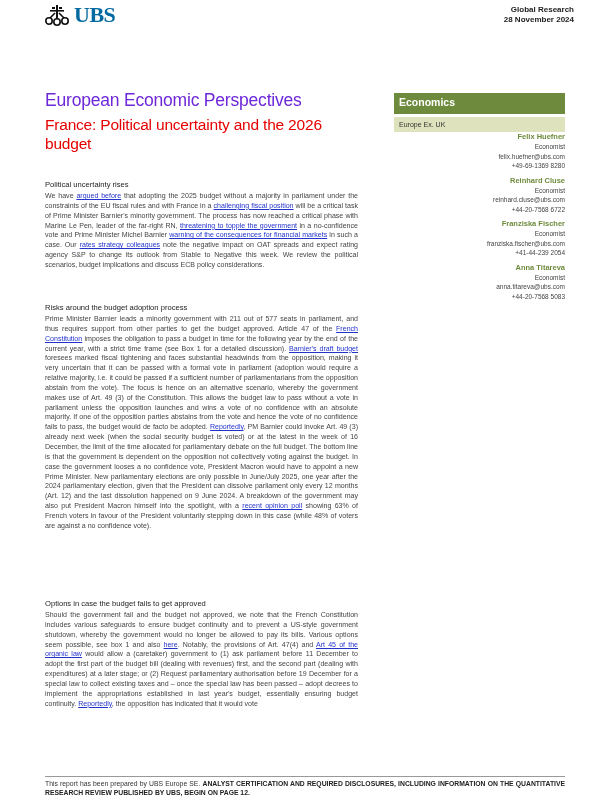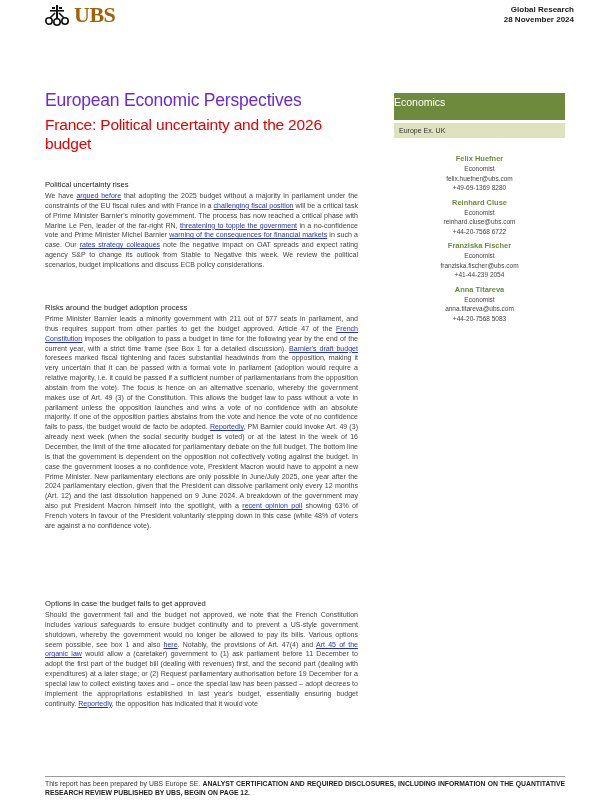--- a/index.html
+++ b/index.html
@@ -1,28 +1,28 @@
 <!DOCTYPE html>
 <html><head>
 <meta charset="utf-8">
 <style>
   html, body { margin: 0; padding: 0; background: #fff; }
   body { width: 600px; height: 800px; position: relative; overflow: hidden; font-family: "Liberation Sans", "DejaVu Sans", sans-serif; color: #333; }
   .logo { position: absolute; left: 44px; top: 4px; height: 22px; display: flex; align-items: center; }
   .logo svg { width: 26px; height: 22px; }
-  .logo-text { font-family: "Liberation Serif", "DejaVu Serif", serif; font-weight: bold; color: #a16207; font-size: 22px; margin-left: 4px; letter-spacing: -0.5px; line-height: 22px; }
+  .logo-text { font-family: "Liberation Serif", "DejaVu Serif", serif; font-weight: bold; color: #0369a1; font-size: 22px; margin-left: 4px; letter-spacing: -0.5px; line-height: 22px; }
   .header-right { position: absolute; right: 26px; top: 5px; text-align: right; font-size: 8px; font-weight: bold; color: #222; line-height: 10px; }
 
   .main-title { position: absolute; left: 45px; top: 90px; font-size: 17.5px; color: #6d28d9; font-weight: normal; letter-spacing: -0.2px; }
   .sub-title { position: absolute; left: 45px; top: 115px; width: 320px; font-size: 15.5px; color: #e60000; line-height: 19px; letter-spacing: -0.2px; }
 
   .sidebar { position: absolute; left: 394px; top: 93px; width: 171px; }
-  .econ-band { background: #6e8b3d; color: #fff; font-weight: normal; font-size: 10.5px; height: 27px; line-height: 19px; }
+  .econ-band { background: #6e8b3d; color: #fff; font-weight: bold; font-size: 10.5px; height: 21px; line-height: 19px; padding-left: 5px; }
   .region-band { background: #dfe3bd; color: #333; font-size: 7px; height: 15px; line-height: 15px; padding-left: 5px; margin-top: 3px; }
-  .authors { margin-top: 16px; text-align: center; }
+  .authors { margin-top: 0; text-align: right; }
   .author { margin-bottom: 5px; }
   .author-name { color: #6e8b3d; font-weight: bold; font-size: 7.5px; line-height: 10px; }
   .author-line { font-size: 6.5px; color: #444; line-height: 9.5px; }
 
   .body-col { position: absolute; left: 45px; width: 313px; font-size: 7.05px; line-height: 9.85px; color: #444; text-align: justify; }
   .sec-head { font-weight: normal; color: #222; font-size: 7.6px; line-height: 10px; margin-bottom: 1px; text-align: left; }
   .para { margin: 0; }
   a.lnk { color: #2233cc; text-decoration: underline; }
 
   .footer-rule { position: absolute; left: 45px; top: 776px; width: 520px; height: 1px; background: #999; }

